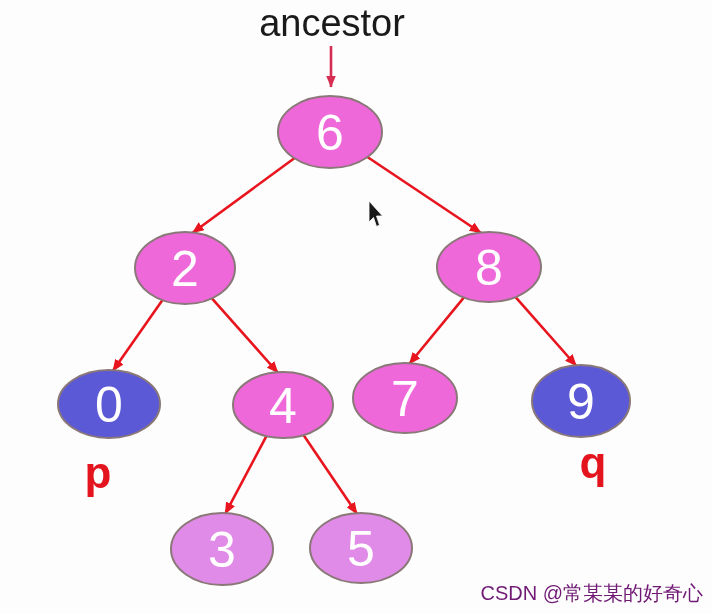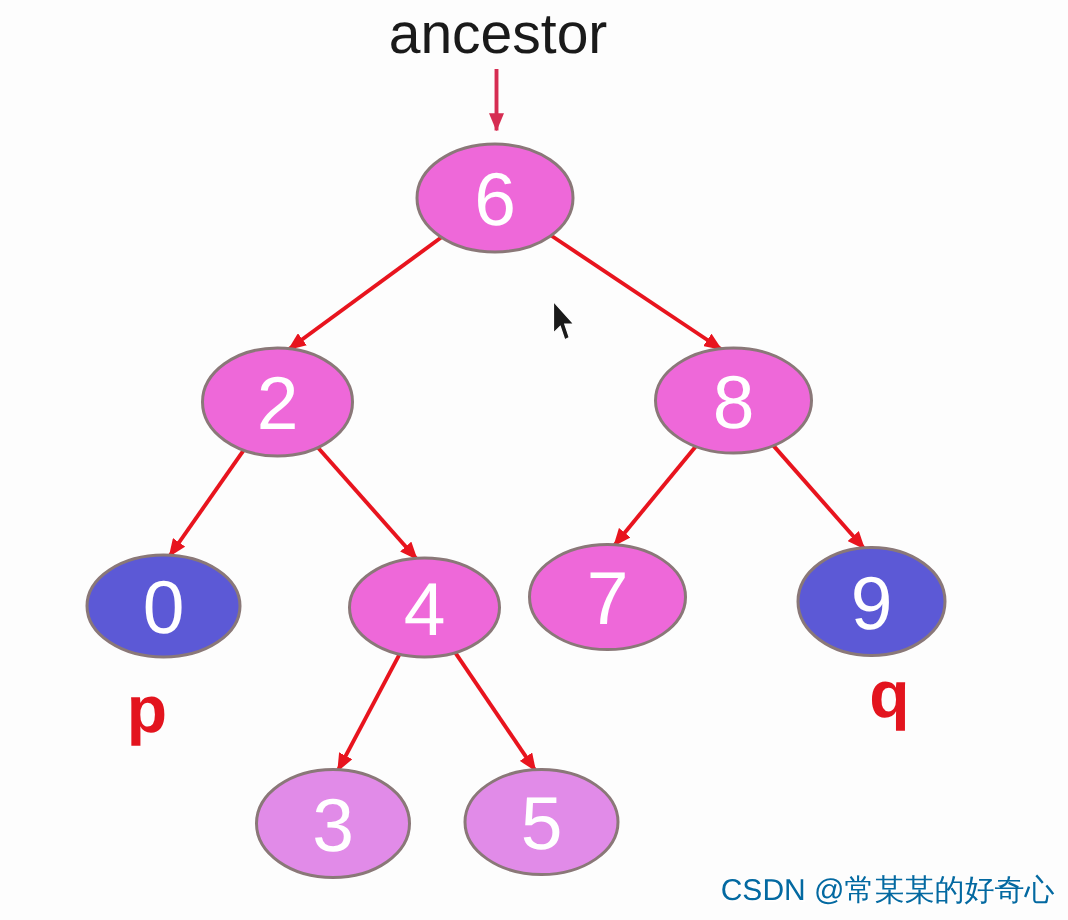--- a/index.html
+++ b/index.html
@@ -15,21 +15,21 @@
     top: 2px; left: 332px;
     transform: translateX(-50%);
     font-size: 38px;
     color: #1a1a1a;
     white-space: nowrap;
   }
   .watermark {
     position: absolute;
     top: 580px; right: 9px;
     font-size: 20px;
-    color: #0369a1;
+    color: #701a75;
     white-space: nowrap;
     text-shadow: 1px 1px 0 #ffffff;
   }
   #tree-svg { position: absolute; top: 0; left: 0; }
   #tree-svg text { font-family: "Liberation Sans", sans-serif; }
 </style>
 </head>
 <body>
 
 <div class="title">ancestor</div>

